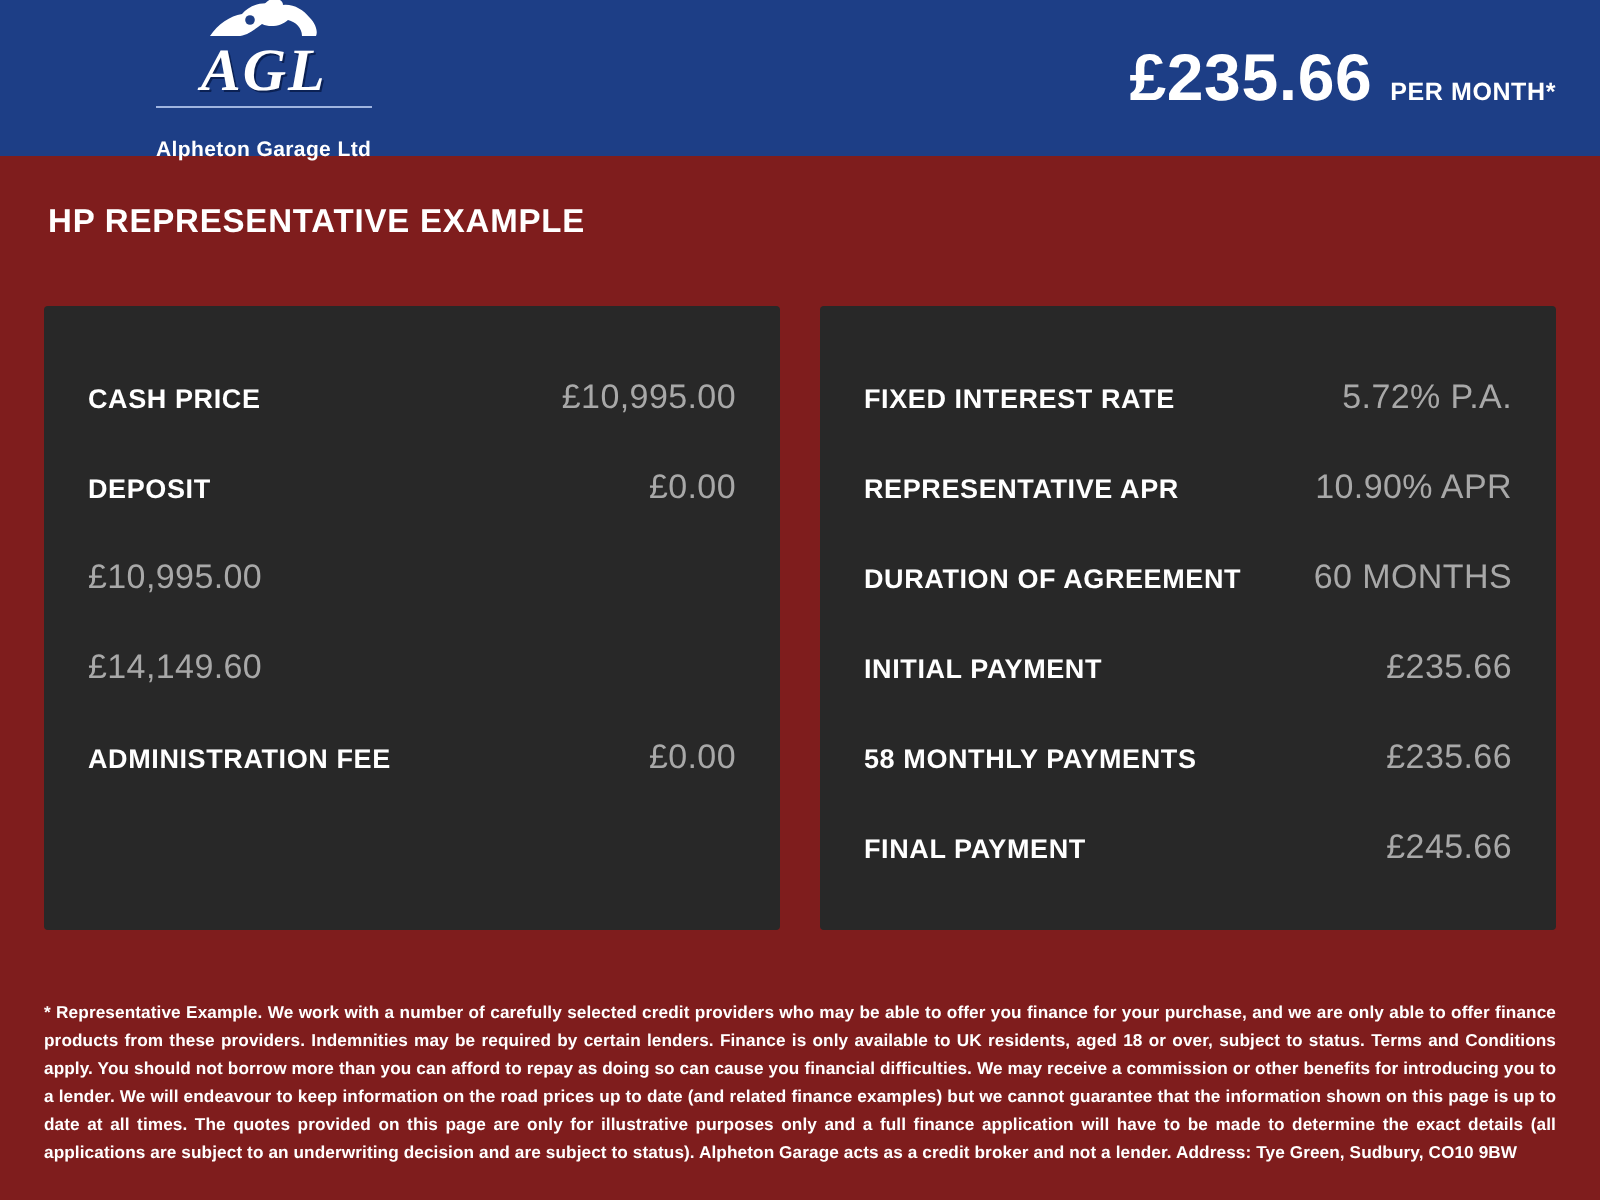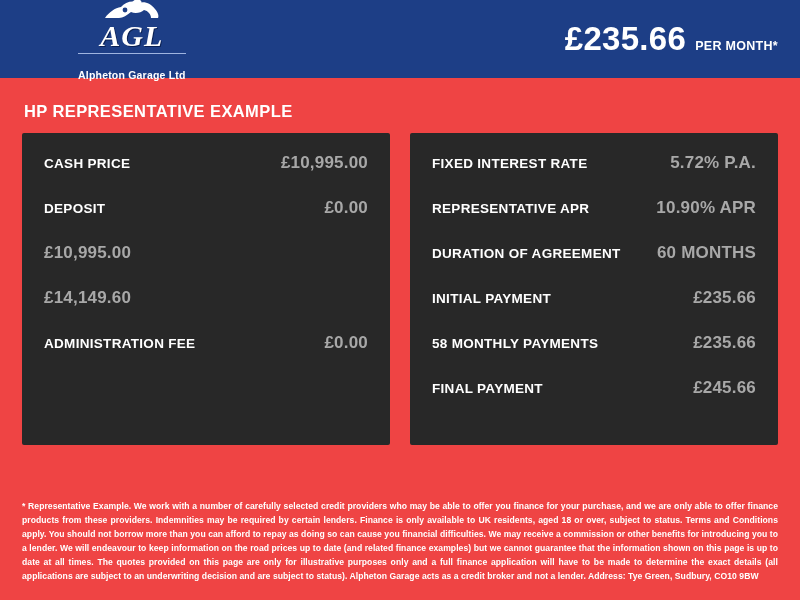--- a/index.html
+++ b/index.html
@@ -11,21 +11,21 @@
     width: 800px;
     height: 600px;
     overflow: hidden;
     font-family: "Liberation Sans", sans-serif;
     color: #fff;
   }
   .page {
     width: 800px;
     height: 600px;
     position: relative;
-    background: #ef4444;
+    background: #7f1d1d;
     display: flex;
     flex-direction: column;
   }
 
   
   .header {
     height: 78px;
     background: #1d3e86;
     display: flex;
     align-items: center;
@@ -91,21 +91,21 @@
   .content {
     flex: 1 1 auto;
     padding: 24px 22px 0 22px;
     box-sizing: border-box;
   }
   .section-title {
     font-size: 16.5px;
     font-weight: bold;
     letter-spacing: 0.4px;
     color: #ffffff;
-    margin: 0 0 12px 2px;
+    margin: 0 0 32px 2px;
   }
   .panels {
     display: flex;
     gap: 20px;
   }
   .panel {
     flex: 1 1 0;
     background: #282828;
     border-radius: 2px;
     padding: 20px 22px 22px 22px;
@@ -119,25 +119,26 @@
   }
   .row-label {
     font-size: 13.5px;
     font-weight: bold;
     letter-spacing: 0.3px;
     color: #ffffff;
     text-transform: uppercase;
   }
   .row-value {
     font-size: 17px;
-    font-weight: bold;
+    font-weight: normal;
     color: #a8a8a8;
     letter-spacing: 0.2px;
     text-align: right;
     white-space: nowrap;
+    margin-top: 16px;
   }
 
   
   .footer {
     flex: 0 0 auto;
     padding: 14px 22px 16px 22px;
     box-sizing: border-box;
   }
   .footer-text {
     font-size: 8.6px;

